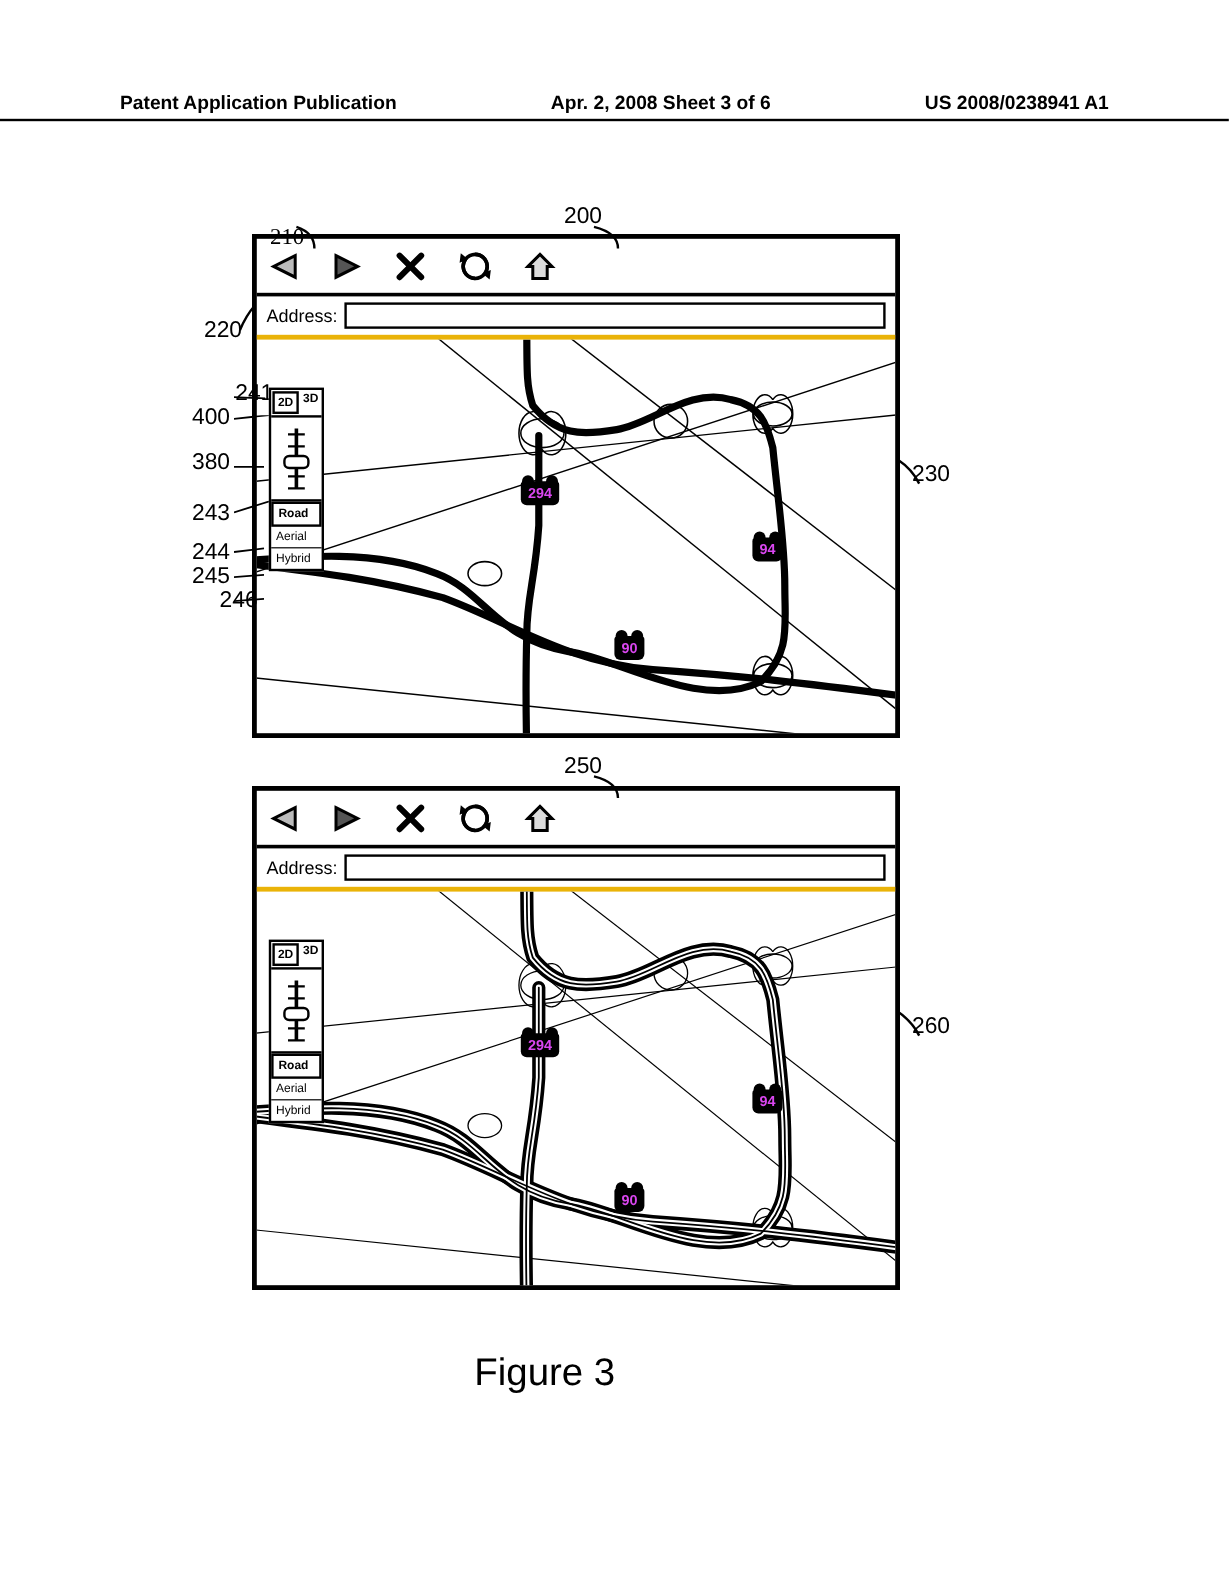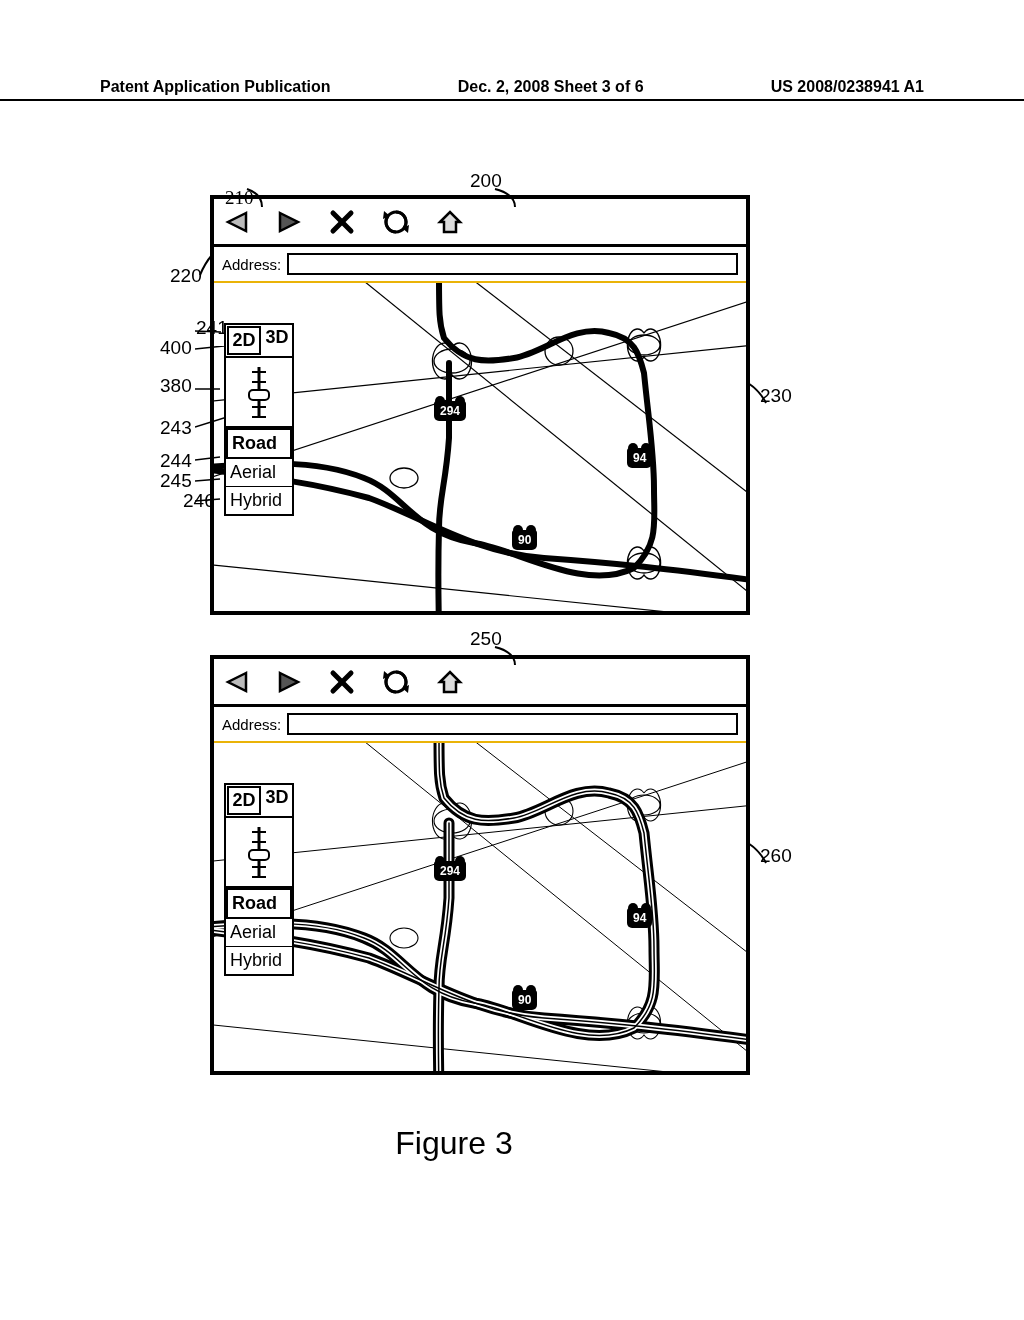--- a/index.html
+++ b/index.html
@@ -47,21 +47,21 @@
     border-bottom: 3px solid #000;
     display: flex;
     align-items: center;
     padding-left: 10px;
     gap: 26px;
   }
   .tb-icon svg { display: block; }
 
   .address-row {
     height: 36px;
-    border-bottom: 2px solid #eab308;
+    border-bottom: 4px solid #eab308;
     display: flex;
     align-items: center;
     padding: 0 8px;
     gap: 6px;
     font-size: 15px;
   }
   .address-input {
     flex: 1;
     height: 22px;
     border: 2px solid #000;
@@ -71,25 +71,25 @@
     position: relative;
     width: 100%;
     height: calc(100% - 48px - 36px);
     overflow: hidden;
   }
 
   .control-panel {
     position: absolute;
     left: 10px;
     top: 40px;
-    width: 70px;
+    width: 46px;
     border: 2px solid #000;
     background: #fff;
     z-index: 50;
-    font-size: 18px;
+    font-size: 10px;
   }
   .dim-row { display: flex; border-bottom: 2px solid #000; }
   .dim-cell {
     flex: 1;
     text-align: center;
     padding: 2px 0;
     font-weight: bold;
   }
   .dim-cell.active { border: 2px solid #000; margin: 1px; }
   .zoom-block {
@@ -102,21 +102,21 @@
   .mode-cell {
     padding: 3px 4px;
     border-bottom: 1px solid #000;
   }
   .mode-cell.active { border: 2px solid #000; font-weight: bold; }
   .mode-cell:last-child { border-bottom: none; }
 
   .route-shield {
     position: absolute;
     background: #000;
-    color: #ffffff;
+    color: #d946ef;
     font-size: 12px;
     font-weight: bold;
     padding: 3px 6px;
     border-radius: 3px 3px 5px 5px;
     z-index: 30;
   }
   .route-shield::before,
   .route-shield::after {
     content: "";
     position: absolute;
@@ -146,21 +146,21 @@
     font-size: 32px;
     font-family: Arial, sans-serif;
   }
 </style>
 </head>
 <body>
 
 <div class="page-header">
   <div class="page-header-row">
     <span>Patent Application Publication</span>
-    <span>Dec. 2, 2008  Sheet 3 of 6</span>
+    <span>Apr. 2, 2008  Sheet 3 of 6</span>
     <span>US 2008/0238941 A1</span>
   </div>
 </div>
 
 <div class="figure-area">
 
   <div class="browser-window win1">
     <div class="toolbar">
       <span class="tb-icon">
         <svg width="26" height="26">

